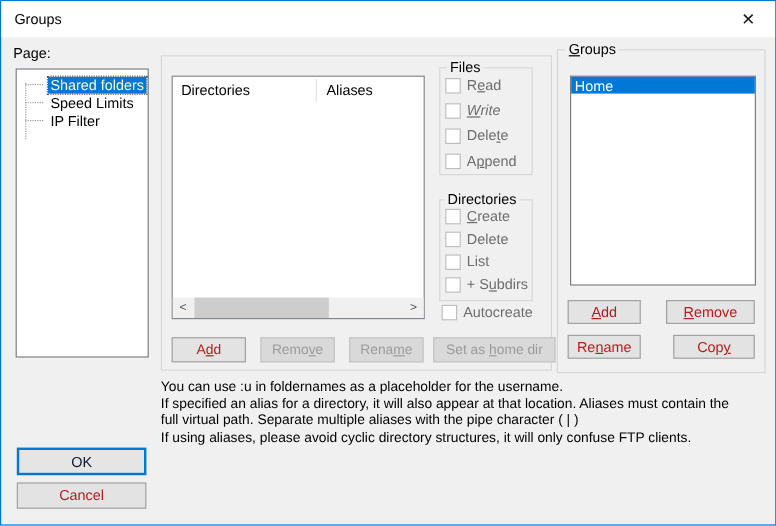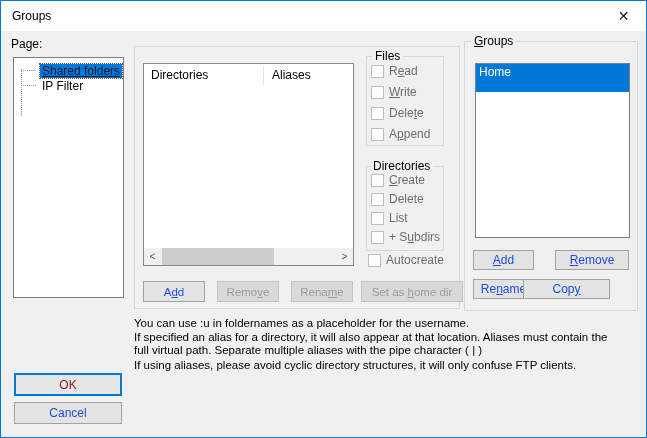--- a/index.html
+++ b/index.html
@@ -24,21 +24,21 @@
 
   
   .tree {
     position:absolute; left:12px; top:56px; width:111px; height:241px;
     background:#fff; border:1px solid #7a7d82; padding-top:5px; overflow:hidden;
   }
   .tree-vline { position:absolute; left:7px; top:11px; height:47px; border-left:1px dotted #9a9a9a; }
   .tree-row { display:flex; align-items:center; height:15px; white-space:nowrap; }
   .tree-conn { width:15px; border-top:1px dotted #9a9a9a; margin-left:7px; margin-right:4px; }
   .tree-label { padding:0 2px; }
-  .tree-label.sel { background:#0078d7; color:#0f172a; outline:1px dotted #555;text-decoration:underline; }
+  .tree-label.sel { background:#0078d7; color:#fef9c3; outline:1px dotted #555; }
 
   .frame { position:absolute; border:1px solid #d7d7d7; }
   .group-label { position:absolute; background:#f0f0f0; padding:0 3px; white-space:nowrap; }
 
   
   .dirlist {
     position:absolute; left:142px; top:62px; width:211px; height:203px;
     background:#fff; border:1px solid #82878c;
   }
   .col-hdr { position:absolute; top:4px; white-space:nowrap; }
@@ -49,35 +49,35 @@
   }
   .scroll-arrow { width:17px; height:17px; display:flex; align-items:center; justify-content:center;
     color:#505050; font-size:10px; }
   .scroll-thumb { position:absolute; left:18px; top:0; width:112px; height:17px; background:#cdcdcd; }
 
   
   .btn {
     position:absolute; height:21px; display:flex; align-items:center; justify-content:center;
     white-space:nowrap; cursor:default;
   }
-  .btn.enabled  { background:#e3e3e3; border:1px solid #a2a2a2; color:#1d4ed8; }
+  .btn.enabled  { background:#e3e3e3; border:1px solid #a2a2a2; color:#b91c1c; }
   .btn.disabled { background:#d9d9d9; border:1px solid #c3c3c3; color:#9b9b9b; }
-  .btn.default  { background:#e5e5e5; border:2px solid #0078d7; color:#7f1d1d; }
+  .btn.default  { background:#e5e5e5; border:2px solid #0078d7; color:#0f172a; }
   .btn-sm { font-size:11.5px; }
 
   
   .cb-row { position:absolute; display:flex; align-items:center; white-space:nowrap; }
   .cb-box { width:13px; height:13px; background:#fff; border:1px solid #bdbdbd; margin-right:5px; flex:none; }
 
   
   .grouplist {
     position:absolute; left:474px; top:62px; width:155px; height:175px;
     background:#fff; border:1px solid #7a7d82;
   }
-  .group-item { height:28px; line-height:17px; padding-left:3px; }
+  .group-item { height:14px; line-height:17px; padding-left:3px; }
   .group-item.sel { background:#0078d7; color:#fff; }
 
   .note { position:absolute; left:133px; font-size:11.5px; white-space:nowrap; color:#000; }
 </style>
 </head>
 <body>
 
 <div class="window">
 
   <div class="titlebar">
@@ -86,20 +86,24 @@
   <div class="close-btn">
     <span>✕</span>
   </div>
 
   <span class="label" style="left:10px; top:36px;">Page:</span>
   <div class="tree">
     <div class="tree-vline"></div>
     <div class="tree-row">
       <span class="tree-conn"></span>
       <span class="tree-label sel">Shared folders</span>
+    </div>
+    <div class="tree-row">
+      <span class="tree-conn"></span>
+      <span class="tree-label">Speed Limits</span>
     </div>
     <div class="tree-row">
       <span class="tree-conn"></span>
       <span class="tree-label">IP Filter</span>
     </div>
   </div>
 
   <div class="frame" style="left:133px; top:45px; width:326px; height:263px;"></div>
 
   <div class="dirlist">
@@ -125,21 +129,21 @@
   <div class="btn disabled btn-sm" style="left:360px; top:280px; width:102px;">
     <span><span>Set as </span><span class="k">h</span><span>ome dir</span></span>
   </div>
 
   <div class="frame" style="left:365px; top:55px; width:78px; height:90px;"></div>
   <span class="group-label" style="left:371px; top:48px;">Files</span>
   <div class="cb-row" style="left:370px; top:63px;">
     <span class="cb-box"></span>
     <span class="gray"><span>R</span><span class="k">e</span><span>ad</span></span>
   </div>
-  <div class="cb-row" style="left:370px; top:84px;">
+  <div class="cb-row" style="left:370px; top:84px;font-style:italic;">
     <span class="cb-box"></span>
     <span class="gray"><span></span><span class="k">W</span><span>rite</span></span>
   </div>
   <div class="cb-row" style="left:370px; top:105px;">
     <span class="cb-box"></span>
     <span class="gray"><span>Dele</span><span class="k">t</span><span>e</span></span>
   </div>
   <div class="cb-row" style="left:370px; top:126px;">
     <span class="cb-box"></span>
     <span class="gray"><span>A</span><span class="k">p</span><span>pend</span></span>
@@ -176,21 +180,21 @@
   </div>
   <div class="btn enabled" style="left:472px; top:249px; width:61px; height:20px;">
     <span><span></span><span class="k">A</span><span>dd</span></span>
   </div>
   <div class="btn enabled" style="left:554px; top:249px; width:74px; height:20px;">
     <span><span></span><span class="k">R</span><span>emove</span></span>
   </div>
   <div class="btn enabled" style="left:472px; top:278px; width:61px; height:20px;">
     <span><span>Re</span><span class="k">n</span><span>ame</span></span>
   </div>
-  <div class="btn enabled" style="left:522px; top:278px; width:87px; height:20px;">
+  <div class="btn enabled" style="left:560px; top:278px; width:68px; height:20px;">
     <span><span>Cop</span><span class="k">y</span><span></span></span>
   </div>
 
   <div class="note" style="top:330px;">If specified an alias for a directory, it will also appear at that location. Aliases must contain the</div>
   <div class="note" style="top:316px;">You can use :u in foldernames as a placeholder for the username.</div>
   <div class="note" style="top:343px;">full virtual path. Separate multiple aliases with the pipe character ( | )</div>
   <div class="note" style="top:358px;">If using aliases, please avoid cyclic directory structures, it will only confuse FTP clients.</div>
 
   <div class="btn default" style="left:13px; top:372px; width:108px; height:23px;">OK</div>
   <div class="btn enabled" style="left:13px; top:401px; width:108px; height:22px;">Cancel</div>

